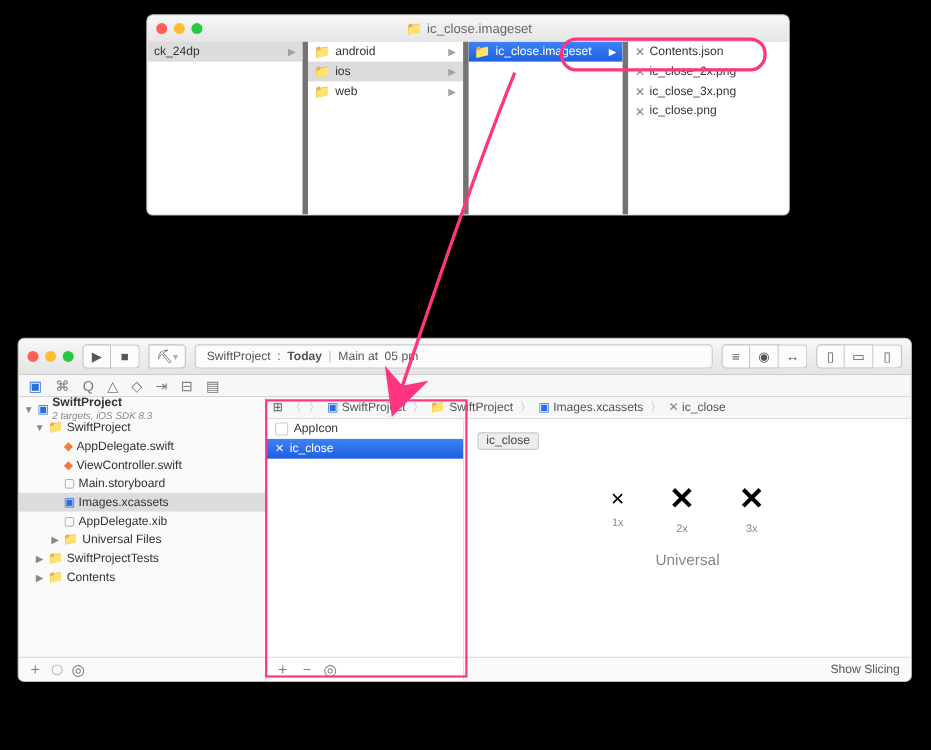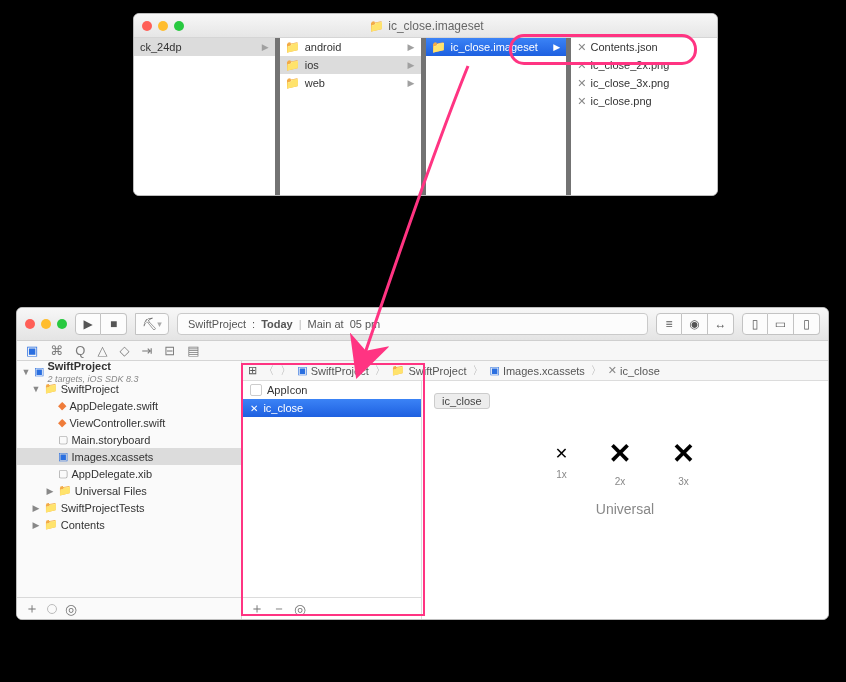--- a/index.html
+++ b/index.html
@@ -469,19 +469,22 @@
                 <span class="x">✕</span>
                 <span class="lbl">2x</span>
               </div>
               <div class="slot slot3">
                 <span class="x">✕</span>
                 <span class="lbl">3x</span>
               </div>
             </div>
             <div class="universal">Universal</div>
           </div>
+          <div class="canvas-footer">
+            <span>Show Slicing</span>
+          </div>
         </div>
       </div>
     </div>
   </div>
 </div>
 
 <div class="pink-rect" style="left:241px; top:363px; width:184px; height:253px;"></div>
 
 </body></html>

